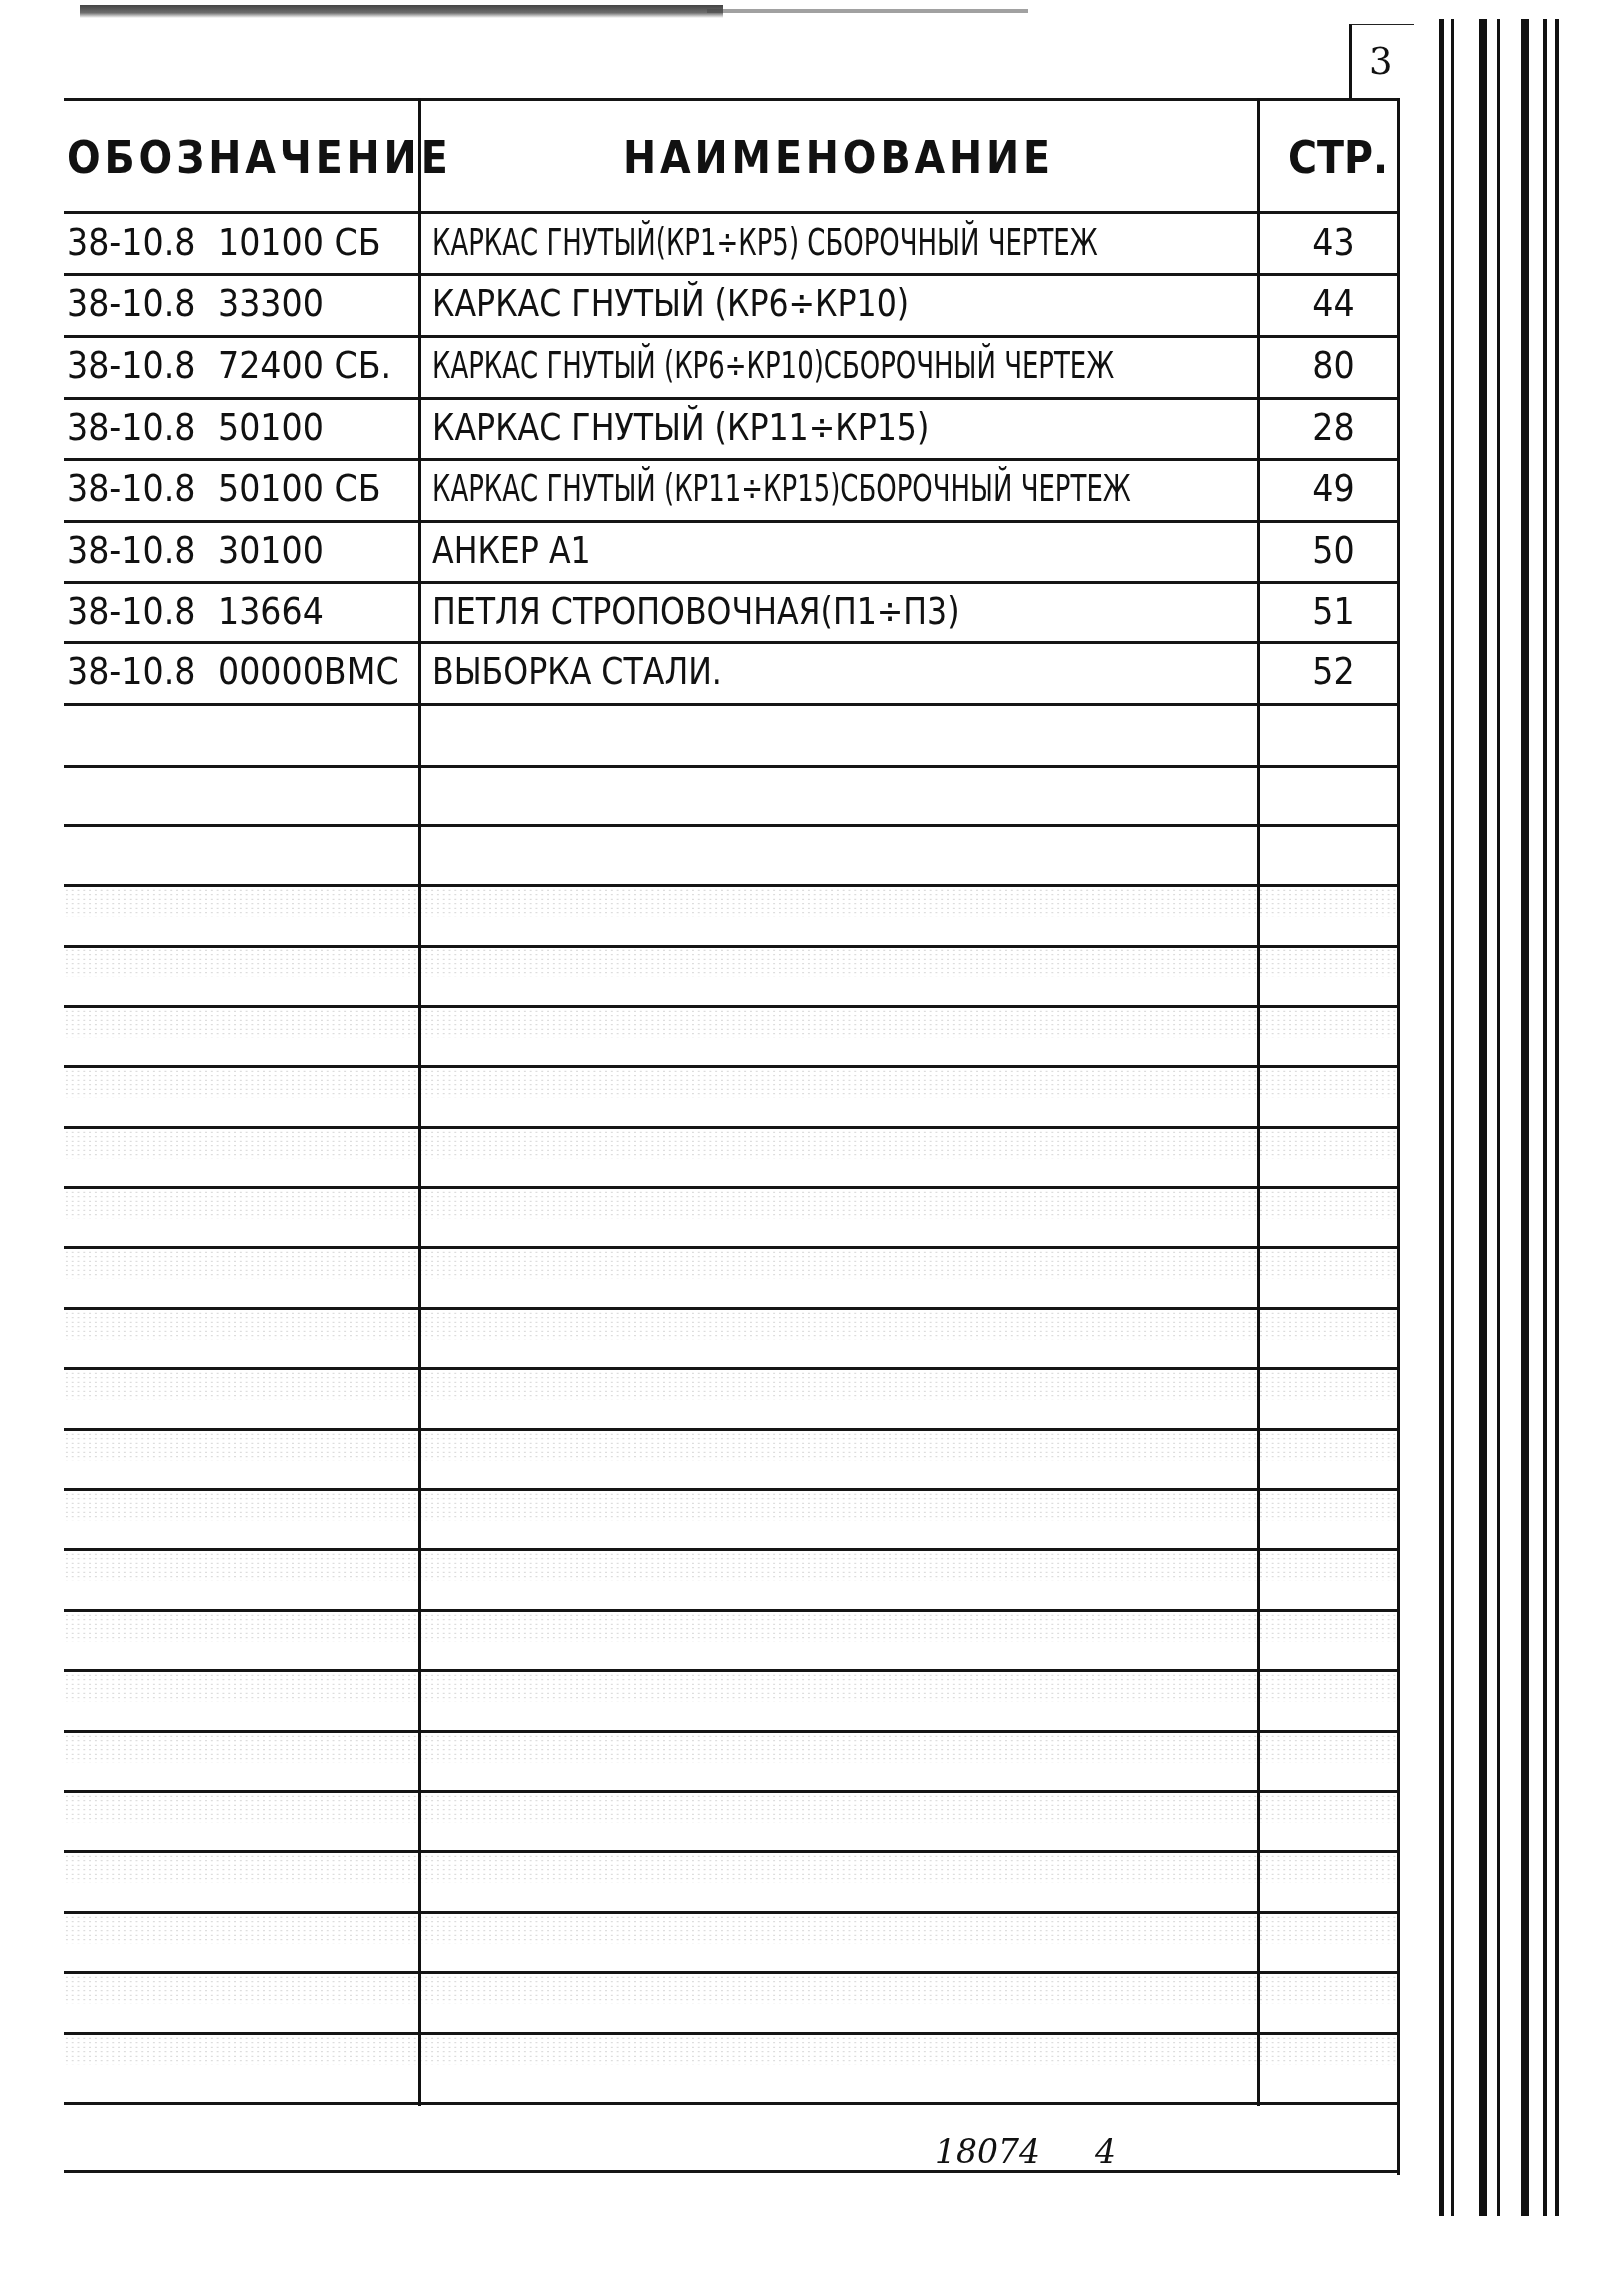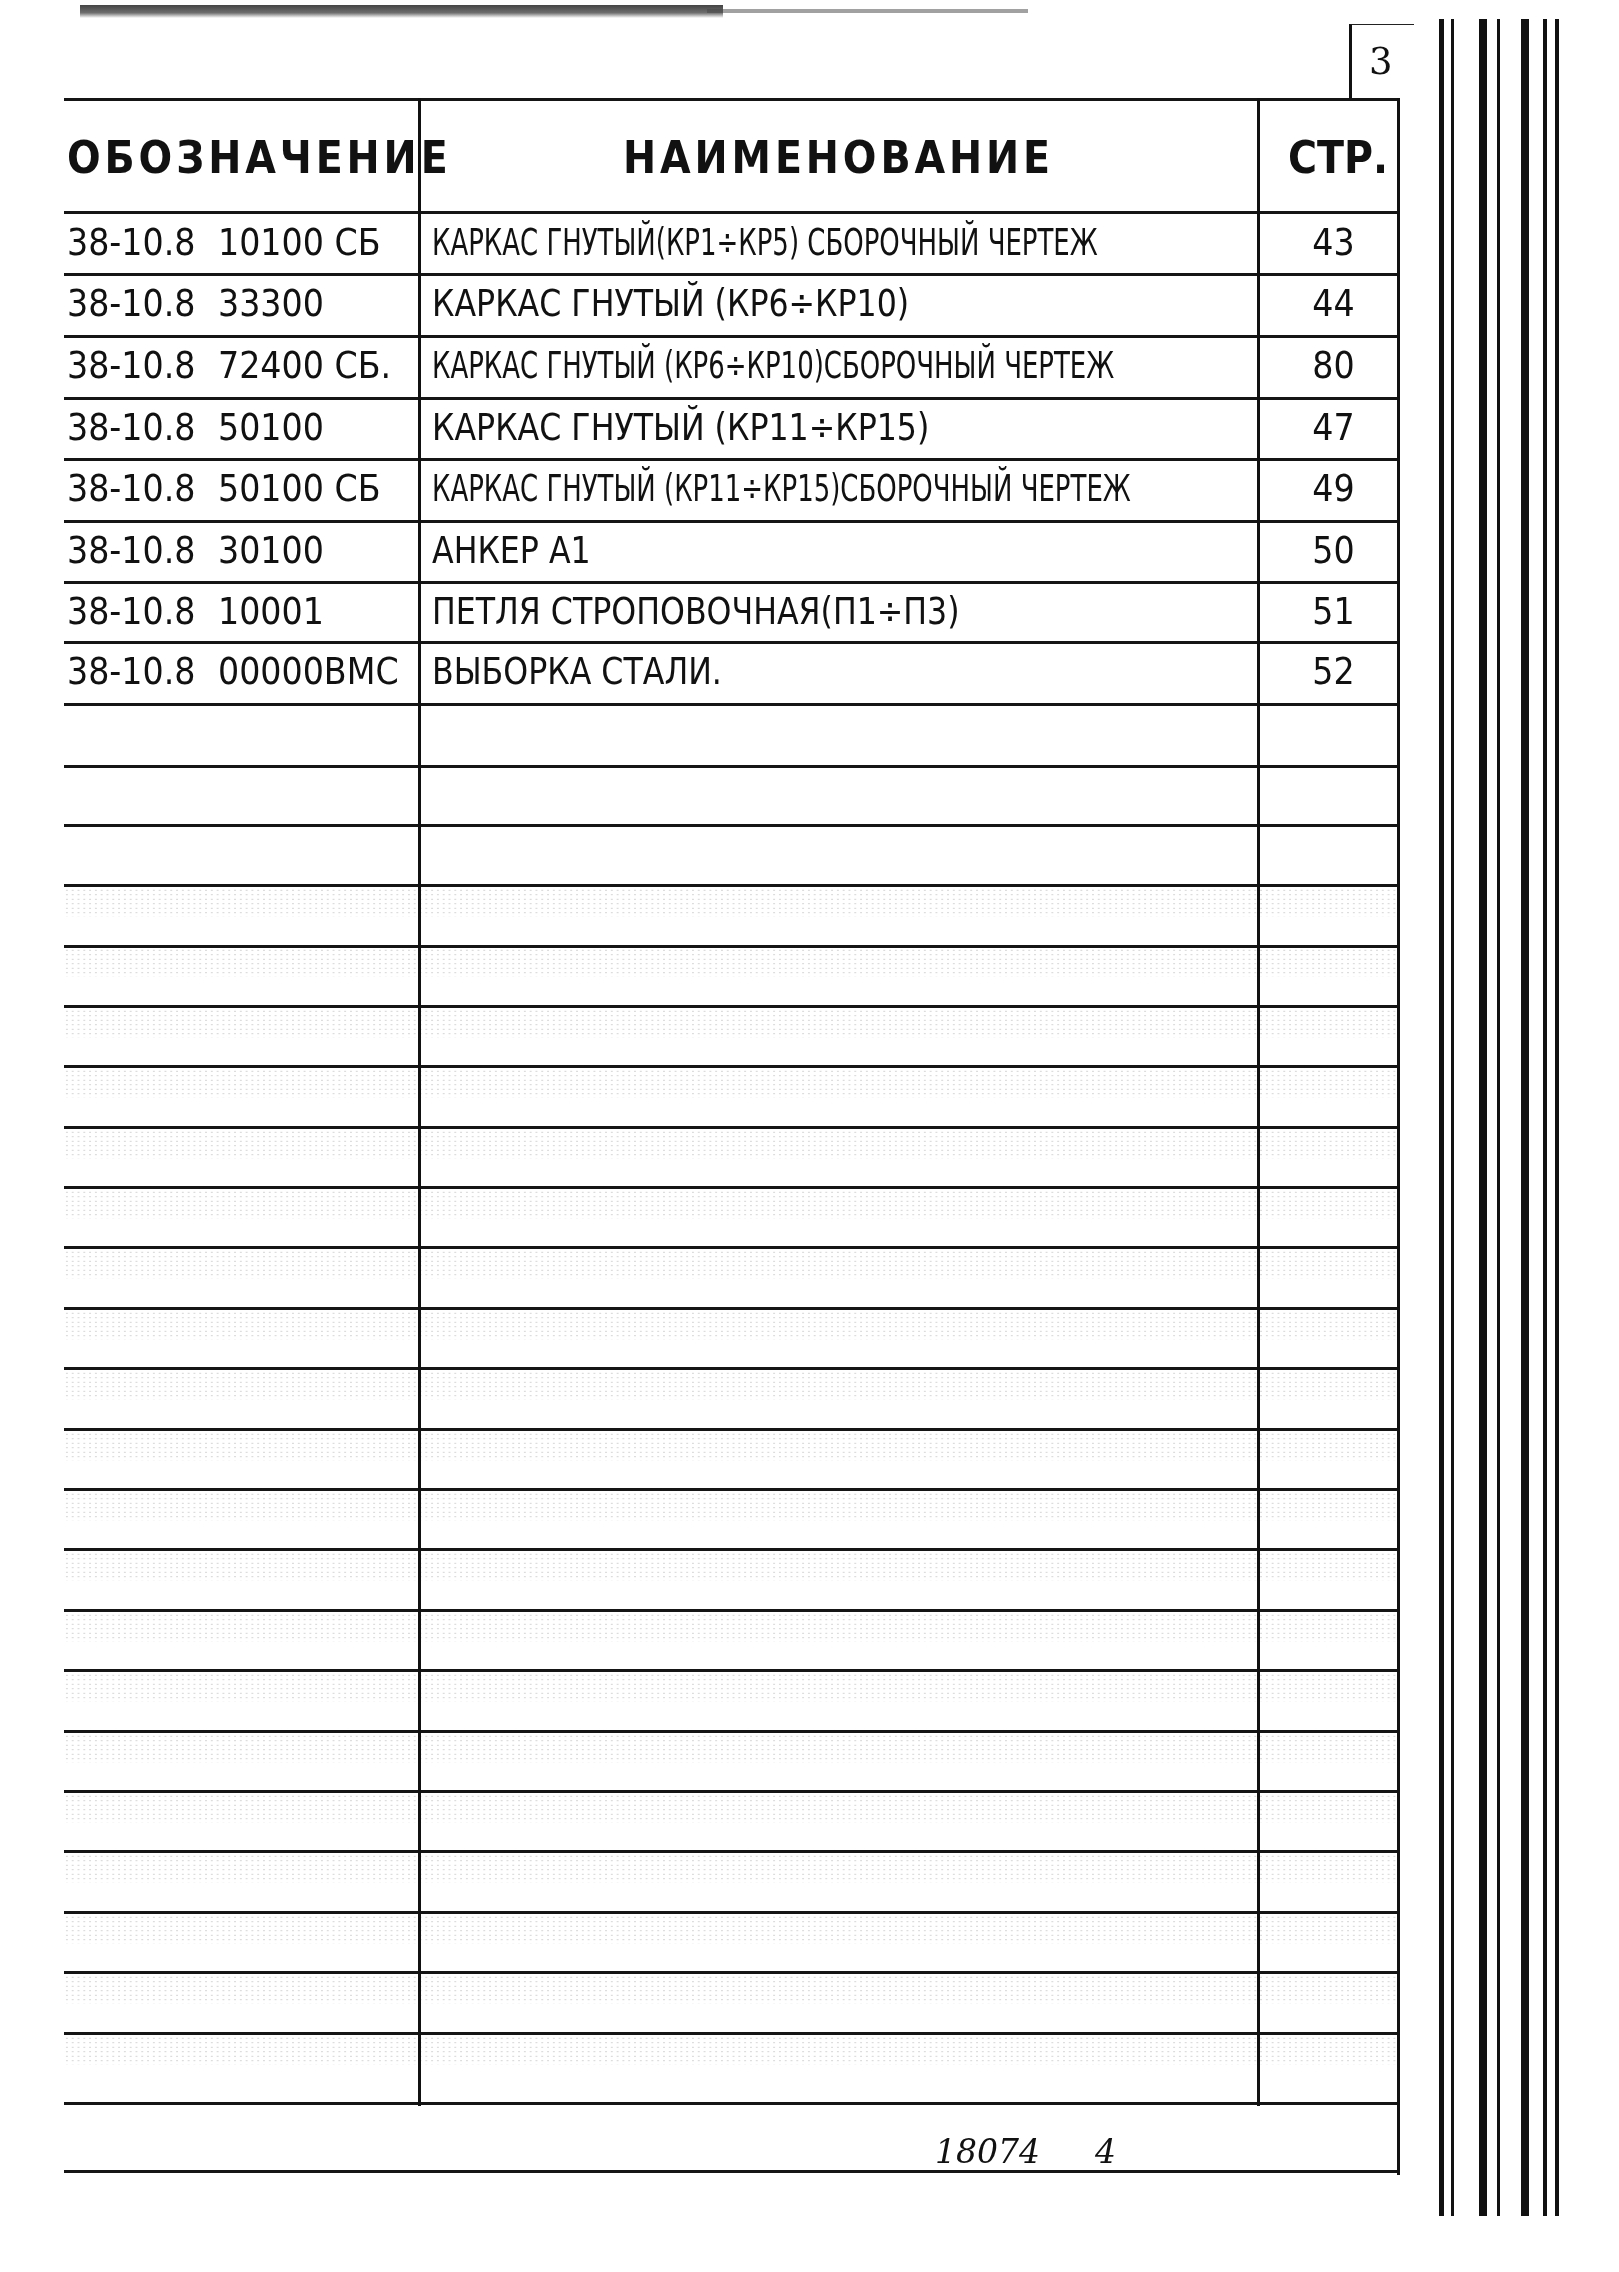--- a/index.html
+++ b/index.html
@@ -111,31 +111,31 @@
       <div class="cell num" style="top: 282px;">33300</div>
       <div class="cell name" style="top: 282px; transform: scaleX(0.95);">КАРКАС ГНУТЫЙ (КР6÷КР10)</div>
       <div class="cell page-ref" style="top: 282px;">44</div>
       <div class="cell code" style="top: 344px;">38-10.8</div>
       <div class="cell num" style="top: 344px;">72400 СБ.</div>
       <div class="cell name" style="top: 344px; transform: scaleX(0.78);">КАРКАС ГНУТЫЙ (КР6÷КР10)СБОРОЧНЫЙ ЧЕРТЕЖ</div>
       <div class="cell page-ref" style="top: 344px;">80</div>
       <div class="cell code" style="top: 406px;">38-10.8</div>
       <div class="cell num" style="top: 406px;">50100</div>
       <div class="cell name" style="top: 406px; transform: scaleX(0.95);">КАРКАС ГНУТЫЙ (КР11÷КР15)</div>
-      <div class="cell page-ref" style="top: 406px;">47</div>
+      <div class="cell page-ref" style="top: 406px;">28</div>
       <div class="cell code" style="top: 467px;">38-10.8</div>
       <div class="cell num" style="top: 467px;">50100 СБ</div>
       <div class="cell name" style="top: 467px; transform: scaleX(0.78);">КАРКАС ГНУТЫЙ (КР11÷КР15)СБОРОЧНЫЙ ЧЕРТЕЖ</div>
       <div class="cell page-ref" style="top: 467px;">49</div>
       <div class="cell code" style="top: 529px;">38-10.8</div>
       <div class="cell num" style="top: 529px;">30100</div>
       <div class="cell name" style="top: 529px; transform: scaleX(0.95);">АНКЕР А1</div>
       <div class="cell page-ref" style="top: 529px;">50</div>
       <div class="cell code" style="top: 590px;">38-10.8</div>
-      <div class="cell num" style="top: 590px;">10001</div>
+      <div class="cell num" style="top: 590px;">13664</div>
       <div class="cell name" style="top: 590px; transform: scaleX(0.95);">ПЕТЛЯ СТРОПОВОЧНАЯ(П1÷П3)</div>
       <div class="cell page-ref" style="top: 590px;">51</div>
       <div class="cell code" style="top: 650px;">38-10.8</div>
       <div class="cell num" style="top: 650px;">00000ВМС</div>
       <div class="cell name" style="top: 650px; transform: scaleX(0.95);">ВЫБОРКА СТАЛИ.</div>
       <div class="cell page-ref" style="top: 650px;">52</div>
     </div>
 
   <div class="binding" style="left:1439px; height:2197px;"></div>
   <div class="binding" style="left:1451px; height:2197px; width:3.2px;"></div>

